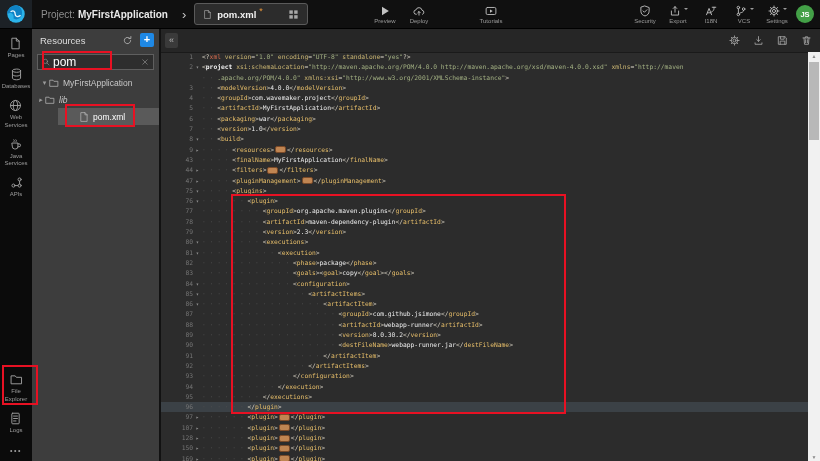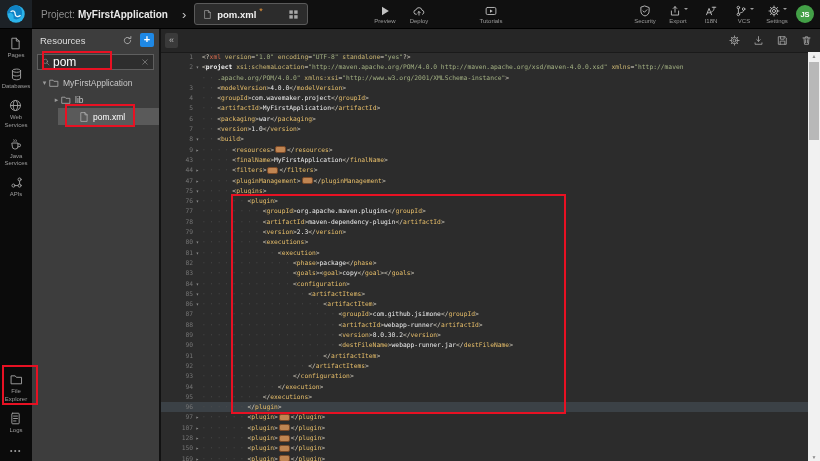--- a/index.html
+++ b/index.html
@@ -331,21 +331,21 @@
       <div class="tree">
           <div class="trow" style="padding-left: 8px;">
             <span class="caret">▾</span>
             <span class="icn" style="width: 10px; height: 10px;">
               <svg viewBox="0 0 16 16" fill="none" stroke="currentColor" stroke-width="1.2" stroke-linecap="round" stroke-linejoin="round">
                 <path d="M1.8 3.5h4.6l1.4 1.8h6.4v8H1.8z"></path>
               </svg>
             </span>
             <span>MyFirstApplication</span>
           </div>
-          <div class="trow" style="padding-left: 20px;">
+          <div class="trow" style="padding-left: 4px; font-style: italic;">
             <span class="caret">▸</span>
             <span class="icn" style="width: 10px; height: 10px;">
               <svg viewBox="0 0 16 16" fill="none" stroke="currentColor" stroke-width="1.2" stroke-linecap="round" stroke-linejoin="round">
                 <path d="M1.8 3.5h4.6l1.4 1.8h6.4v8H1.8z"></path>
               </svg>
             </span>
             <span>lib</span>
           </div>
           <div class="trow sel" style="padding-left: 12px;">
             <span class="caret"></span>

